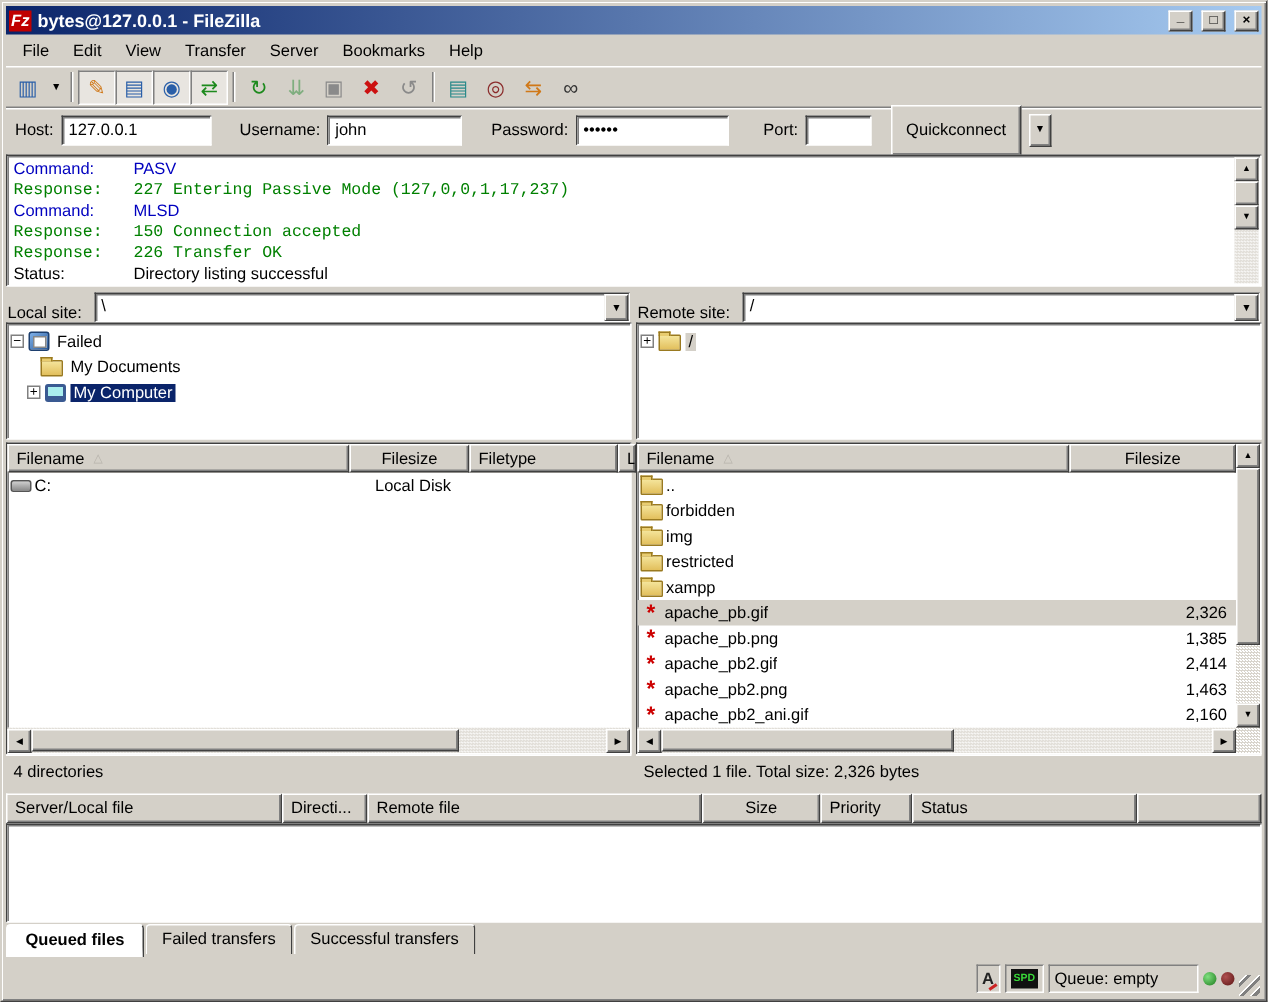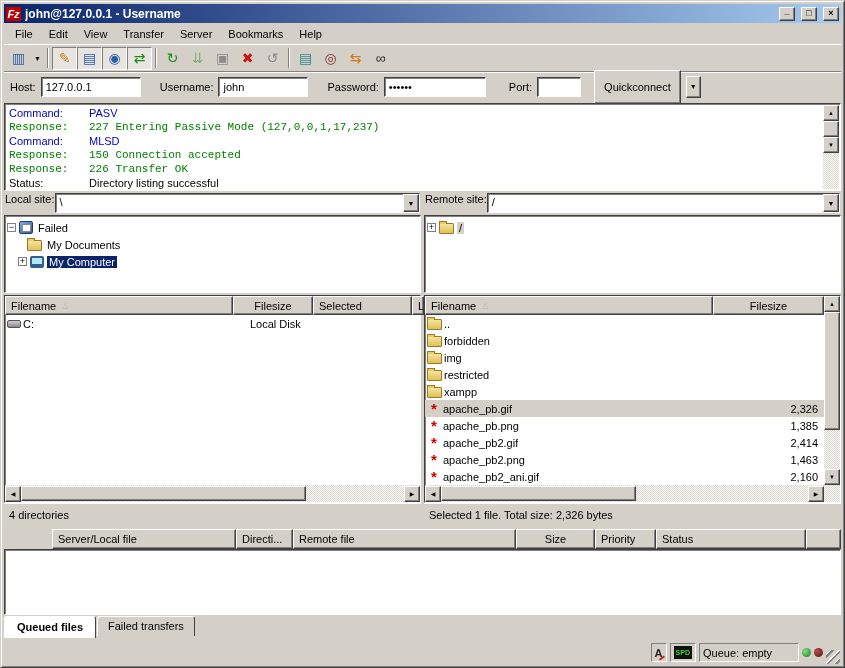--- a/index.html
+++ b/index.html
@@ -71,21 +71,21 @@
   .vthumb { width:16px; background:#D4D0C8; border:1px solid;
     border-color:#fff #404040 #404040 #fff; box-shadow:inset -1px -1px 0 #808080; }
   .hscroll { height:17px; flex:0 0 17px; display:flex; align-items:center;
     background:repeating-conic-gradient(#fff 0 25%, #d8d4cc 0 50%) 0 0/2px 2px; }
   .hthumb { height:15px; background:#D4D0C8; border:1px solid;
     border-color:#fff #404040 #404040 #fff; box-shadow:inset -1px -1px 0 #808080; }
 
   
   .browsers { flex:0 0 334px; display:flex; gap:3px; }
   .pane { flex:1 1 50%; display:flex; flex-direction:column; min-width:0; }
-  .siterow { height:22px; flex:0 0 22px; display:flex; align-items:flex-start; gap:0; padding:0 1px; }
+  .siterow { height:22px; flex:0 0 22px; display:flex; align-items:flex-end; gap:8px; padding:0 1px; }
   .combo { flex:1; height:20px; display:flex; align-items:stretch; }
   .combo .val { flex:1; padding:2px 4px; }
   .combo .drop { flex:0 0 16px; background:#D4D0C8; border:1px solid;
     border-color:#fff #404040 #404040 #fff; box-shadow:inset -1px -1px 0 #808080;
     font-size:7px; display:flex; align-items:center; justify-content:center; }
 
   .treebox { height:78px; flex:0 0 78px; margin-bottom:2px; padding:3px 2px; overflow:hidden; }
   .trow { height:17px; display:flex; align-items:center; gap:3px; }
   .expander { width:9px; height:9px; border:1px solid #808080; background:#fff;
     font-size:9px; line-height:7px; text-align:center; flex:0 0 9px; }
@@ -126,21 +126,21 @@
   .fsize { margin-left:auto; text-align:right; padding-right:6px; }
   .ftype { padding-left:6px; }
   .paneStatus { height:22px; flex:0 0 22px; display:flex; align-items:center; padding:0 5px;
     border-top:1px solid #fff; }
 
   .fl-vscroll { flex:0 0 16px; display:flex; flex-direction:column;
     background:repeating-conic-gradient(#fff 0 25%, #d8d4cc 0 50%) 0 0/2px 2px; }
 
   
   .queuepanel { flex:1; display:flex; flex-direction:column; margin-top:2px; min-height:0; }
-  .qheaders { height:20px; flex:0 0 20px; display:flex;margin-left:48px; }
+  .qheaders { height:20px; flex:0 0 20px; display:flex; }
   .qbody { flex:1; background:#fff; border:1px solid #404040; border-bottom-color:#fff;
     border-right-color:#fff; box-shadow: inset 1px 1px 0 #808080; }
   .tabsrow { height:24px; flex:0 0 24px; display:flex; align-items:flex-start; padding-top:1px; gap:1px; }
   .tab { padding:3px 10px 4px; background:#D4D0C8; border:1px solid;
     border-color:#fff #404040 #404040 #fff; border-bottom:none; border-radius:3px 3px 0 0; }
   .tab.active { background:#fff; font-weight:bold; position:relative; padding:4px 12px 5px; }
 
   
   .statusbar { height:25px; flex:0 0 25px; display:flex; align-items:center; gap:3px; padding:2px 1px 0; }
   .sb-spacer { flex:1; }
@@ -156,21 +156,21 @@
   .grip { width:14px; height:14px; align-self:flex-end;
     background:repeating-linear-gradient(135deg, transparent 0 3px, #fff 3px 4px, #808080 4px 6px); }
 </style>
 </head>
 <body>
 
 <div class="window">
 
   <div class="titlebar">
     <span class="fz-icon">Fz</span>
-    <span class="title-text">john@127.0.0.1 - Username</span>
+    <span class="title-text">bytes@127.0.0.1 - FileZilla</span>
     <span class="winbtn min">
         <span>_</span>
       </span>
     <span class="winbtn">
         <span>□</span>
       </span>
     <span class="winbtn">
         <span>×</span>
       </span>
   </div>
@@ -320,21 +320,21 @@
         <div class="fl-main">
           <div class="colheaders">
             <div class="hcell" style="flex:0 0 228px">
                 <span>Filename</span>
                 <span class="sort">△</span>
               </div>
             <div class="hcell right" style="flex:0 0 80px">
                 <span>Filesize</span>
               </div>
             <div class="hcell" style="flex:0 0 99px">
-                <span>Selected</span>
+                <span>Filetype</span>
               </div>
             <div class="hcell" style="flex:1">
                 <span>L</span>
               </div>
           </div>
           <div class="rows">
             <div class="frow">
               <span class="icon-drive" style="margin-left:2px"></span>
               <span class="fname">C:</span>
               <span style="flex:0 0 170px"></span>
@@ -484,20 +484,21 @@
         </div>
       <div class="hcell" style="flex:0 0 150px">
           <span>Status</span>
         </div>
       <div class="hcell" style="flex:1"></div>
     </div>
     <div class="qbody"></div>
     <div class="tabsrow">
       <span class="tab active">Queued files</span>
       <span class="tab">Failed transfers</span>
+      <span class="tab">Successful transfers</span>
     </div>
   </div>
 
   <div class="statusbar">
     <span class="sb-spacer"></span>
     <span class="sbcell ascii-ic">A</span>
     <span class="sbcell">
         <span class="spd-badge">SPD</span>
       </span>
     <span class="sbcell queuecell">Queue: empty</span>

